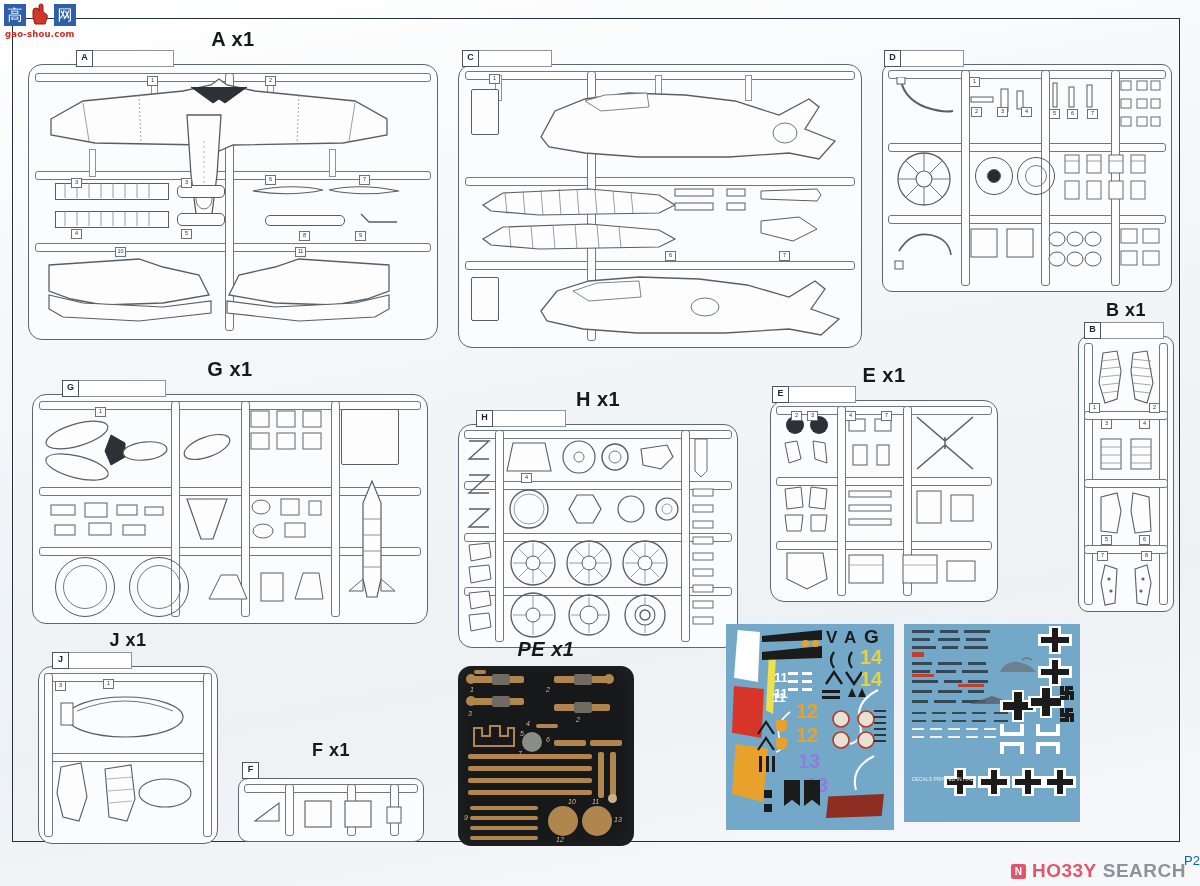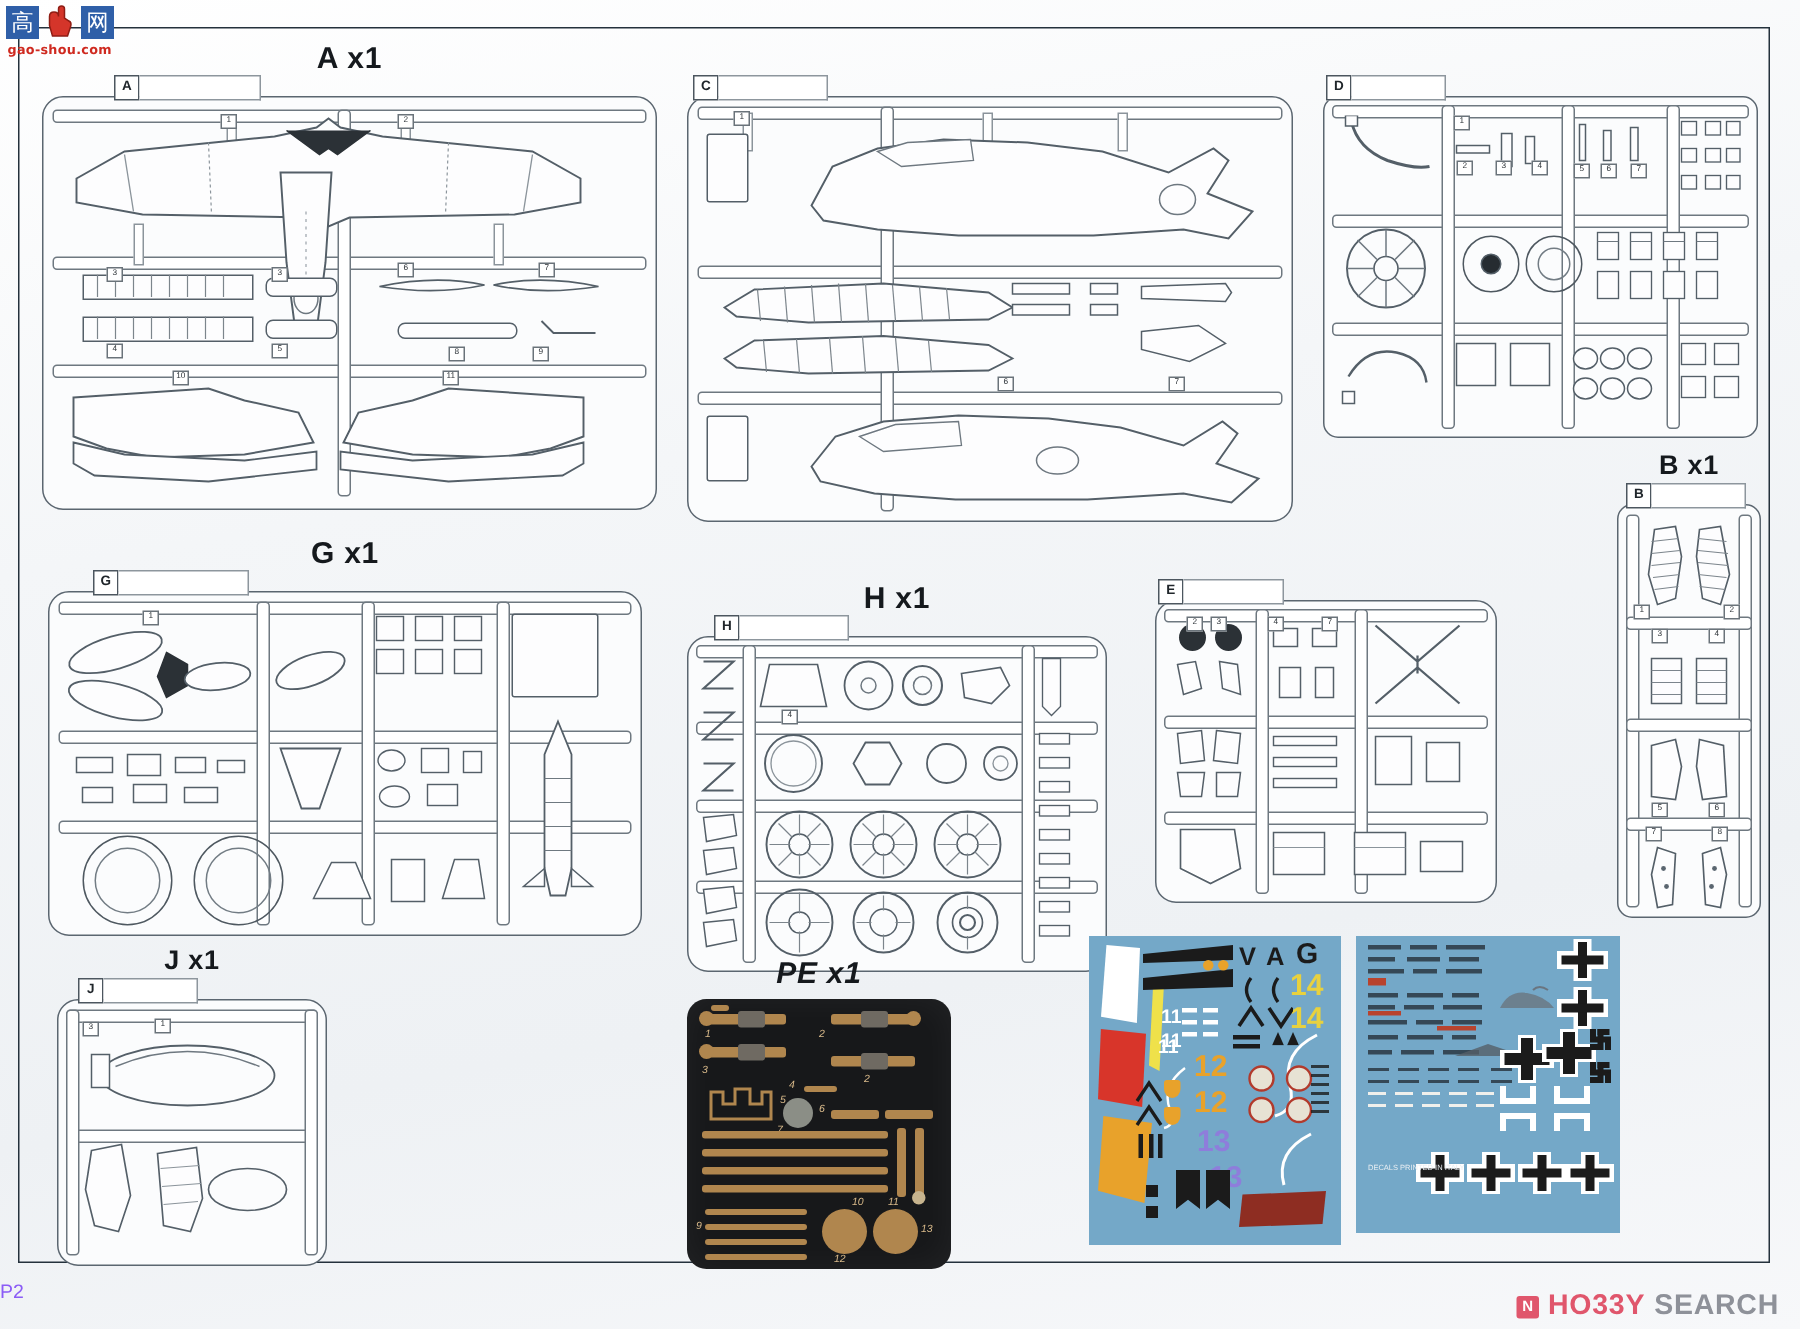--- a/index.html
+++ b/index.html
@@ -20,22 +20,22 @@
   .wm-gaoshou .gs-hand{width:24px;height:24px;position:relative;}
   .wm-gaoshou .gs-url{font-size:8.5px;color:#cf2a20;font-weight:bold;letter-spacing:.2px;
       font-family:"DejaVu Sans",sans-serif;margin-top:1px;margin-left:1px;}
 
   .wm-hobby{position:absolute;right:14px;bottom:4px;display:flex;align-items:center;gap:6px;}
   .wm-hobby .hs-mark{width:15px;height:15px;background:#e0566c;color:#fff;font-size:10px;
       line-height:15px;text-align:center;border-radius:2px;font-weight:bold;}
   .wm-hobby .hs-t1{color:#e0566c;font-size:19px;font-weight:bold;letter-spacing:.5px;}
   .wm-hobby .hs-t2{color:#8e9199;font-size:19px;font-weight:bold;letter-spacing:.5px;}
 
-  .page-num{position:absolute;left:0;right:0;bottom:18px;text-align:left;
-     font-size:13px;color:#8b5cf6;}
+  .page-num{position:absolute;left:0;right:0;bottom:18px;text-align:right;
+     font-size:13px;color:#0369a1;}
 
   
   .sprue{position:absolute;}
   .sprue-title{position:absolute;left:0;right:0;top:0;text-align:center;
       font-size:20px;font-weight:bold;color:#15191d;letter-spacing:.5px;}
   .sprue-title.sm{font-size:18px;}
   .frame{position:absolute;left:0;right:0;bottom:0;
       border:1.6px solid #5b6670;border-radius:14px;background:#fbfcfd;}
   .frame.thin{border-radius:10px;}
   
@@ -663,20 +663,21 @@
             <rect x="6" y="134" width="20" height="7"></rect>
           <rect x="6" y="150" width="20" height="7"></rect>
             <rect x="6" y="166" width="20" height="7"></rect>
           <rect x="6" y="182" width="20" height="7"></rect>
         </g>
       </svg>
     </div>
   </div>
 
   <div class="sprue" style="left:770px;top:364px;width:228px;height:236px;">
+    <div class="sprue-title">E x1</div>
     <div class="tag" style="left:2px;top:22px;">
       <div class="tag-letter">E</div>
       <div class="tag-bar" style="width:66px;"></div>
     </div>
     <div class="frame" style="top:36px;height:200px;">
       <div class="rail h" style="left:5px;right:5px;top:5px;"></div>
       <div class="rail h" style="left:5px;right:5px;top:76px;"></div>
       <div class="rail h" style="left:5px;right:5px;top:140px;"></div>
       <div class="rail v" style="left:66px;top:5px;bottom:5px;"></div>
       <div class="rail v" style="left:132px;top:5px;bottom:5px;"></div>
@@ -771,20 +772,39 @@
         <g stroke="#8b949b" stroke-width=".7">
           <line x1="54" y1="20" x2="80" y2="18"></line>
             <line x1="55" y1="32" x2="81" y2="30"></line>
           <line x1="56" y1="44" x2="79" y2="42"></line>
         </g>
         <ellipse cx="112" cy="34" rx="26" ry="14" fill="none" stroke="#545f68" stroke-width="1.1"></ellipse>
       </svg>
     </div>
   </div>
 
+  <div class="sprue" style="left:238px;top:740px;width:186px;height:100px;">
+    <div class="sprue-title sm">F x1</div>
+    <div class="tag" style="left:4px;top:22px;">
+      <div class="tag-letter">F</div>
+      <div class="tag-bar" style="width:0px;border:none;"></div>
+    </div>
+    <div class="frame thin" style="top:38px;height:62px;">
+      <div class="rail h" style="left:5px;right:5px;top:5px;"></div>
+      <div class="rail v" style="left:46px;top:5px;bottom:5px;"></div>
+      <div class="rail v" style="left:108px;top:5px;bottom:5px;"></div>
+      <div class="rail v" style="right:24px;top:5px;bottom:5px;"></div>
+      <svg style="position:absolute;left:10px;top:14px;" width="160" height="44" viewBox="0 0 160 44">
+        <path d="M6 28 L30 10 L30 28 Z" fill="#fdfdfe" stroke="#545f68" stroke-width="1.1"></path>
+        <rect x="56" y="8" width="26" height="26" fill="#fdfdfe" stroke="#545f68" stroke-width="1.1"></rect>
+        <rect x="96" y="8" width="26" height="26" fill="#fdfdfe" stroke="#545f68" stroke-width="1.1"></rect>
+        <rect x="138" y="14" width="14" height="16" fill="#fdfdfe" stroke="#545f68" stroke-width="1"></rect>
+      </svg>
+    </div>
+  </div>
 
   <div class="sprue" style="left:458px;top:638px;width:176px;height:208px;font-style:italic;">
     <div class="sprue-title">PE x1</div>
     <div class="pe-fret" style="left:0;top:28px;width:176px;height:180px;">
 
       <div class="pe-part" style="left:10px;top:10px;width:56px;height:7px;"></div>
       <div class="pe-part dim" style="left:34px;top:8px;width:18px;height:11px;"></div>
       <div class="pe-part r" style="left:8px;top:8px;width:10px;height:10px;"></div>
       <div class="pe-part" style="left:16px;top:4px;width:12px;height:4px;"></div>
       <div class="pe-num" style="left:12px;top:20px;">1</div>

